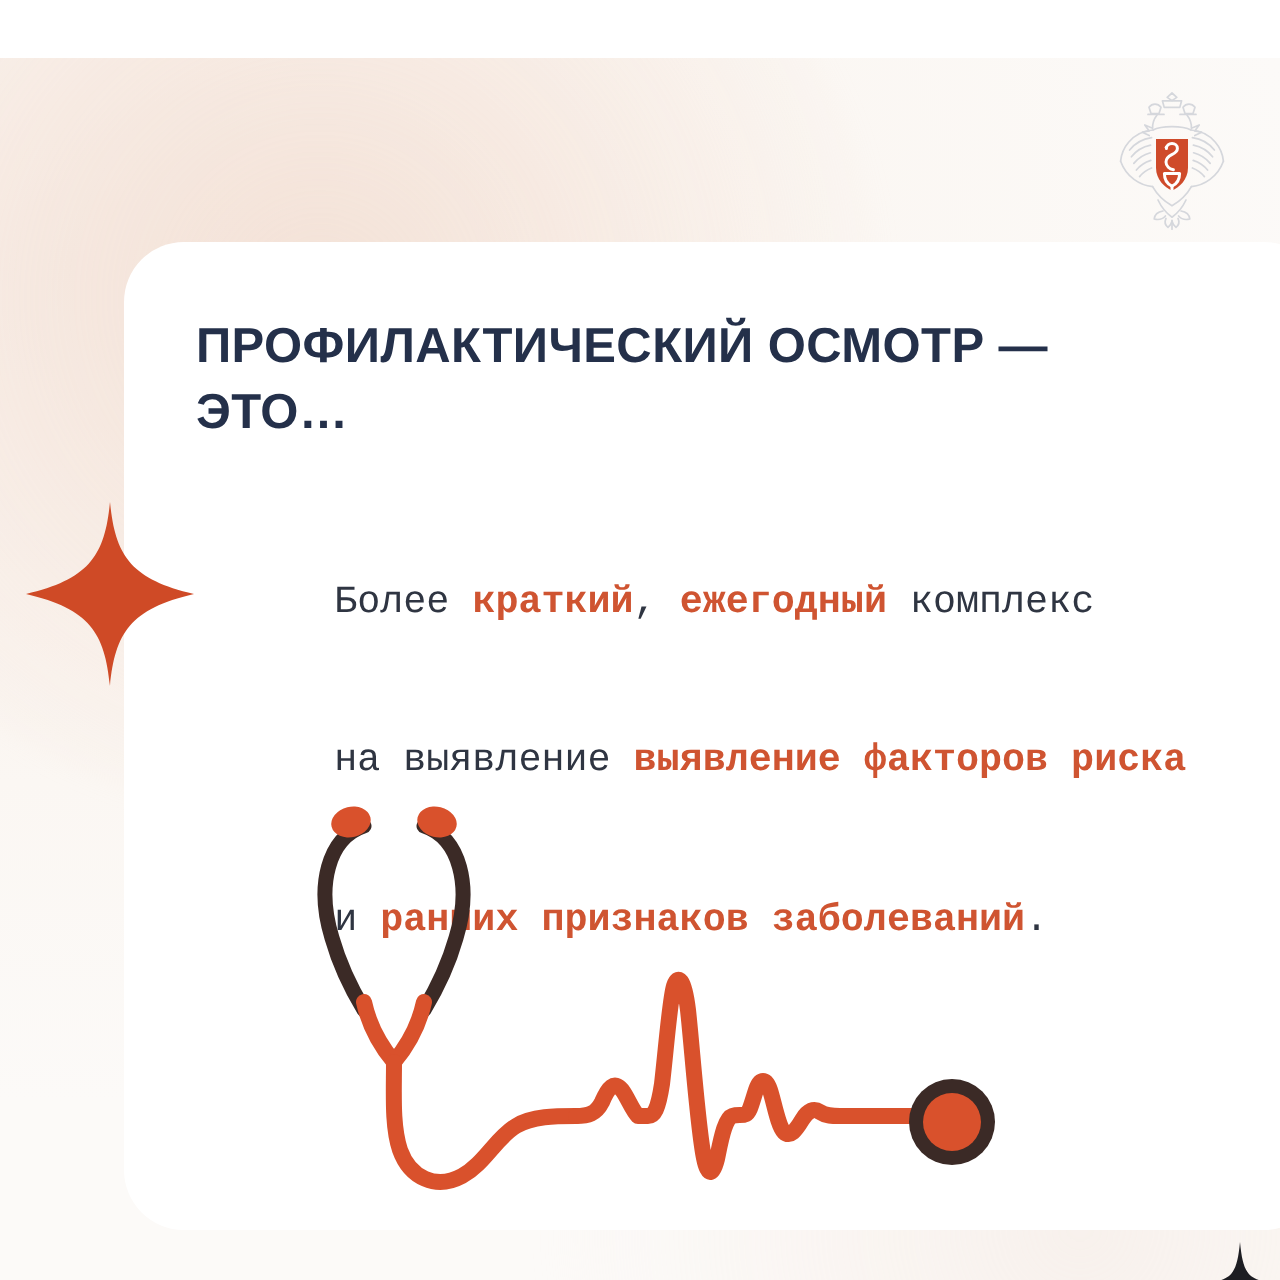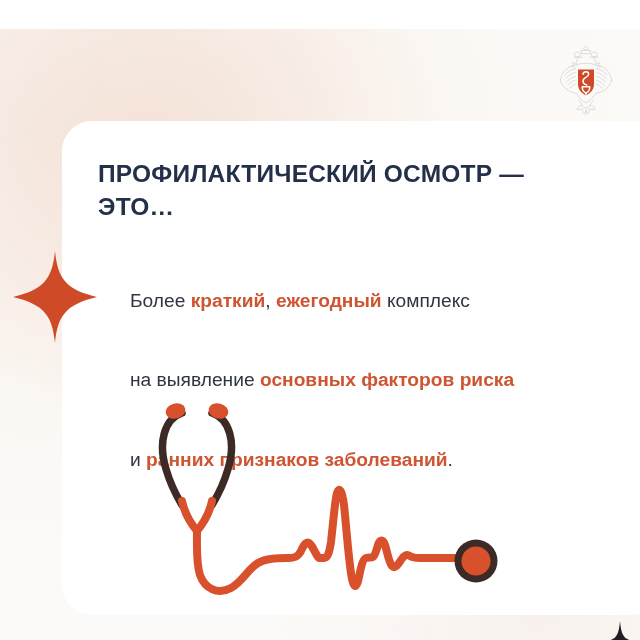--- a/index.html
+++ b/index.html
@@ -90,21 +90,21 @@
     position: absolute;
     left: 98px;
     top: 232px;
     width: 500px;
     margin: 0;
     font-size: 19.2px;
     line-height: 26.6px;
     color: #2f3542;
     font-weight: 400;
   }
-  .body-text .ln { display: block; white-space: pre; }
+  .body-text .ln { display: block; white-space: pre; font-family: Liberation Mono, monospace; }
   .hl {
     color: #cf5431;
     font-weight: 700;
   }
 
   
   .star-orange {
     position: absolute;
     left: 13px;
     top: 222px;
@@ -201,21 +201,21 @@
   </div>
 
   <h1 class="title">ПРОФИЛАКТИЧЕСКИЙ ОСМОТР —
 ЭТО…</h1>
 
   <p class="body-text">
     <span class="ln">
       <span>Более </span><span class="hl">краткий</span><span>, </span><span class="hl">ежегодный</span><span> комплекс</span>
     </span>
     <span class="ln">
-      <span>на выявление </span><span class="hl">основных факторов риска</span>
+      <span>на выявление </span><span class="hl">выявление факторов риска</span>
     </span>
     <span class="ln">
       <span>и </span><span class="hl">ранних признаков заболеваний</span><span>.</span>
     </span>
   </p>
 
   <div class="illustration">
     <svg viewBox="0 0 390 212" xmlns="http://www.w3.org/2000/svg">
 
       <path d="M52 16 C34 22 28 46 36 72 C40 86 46 98 52 108" fill="none" stroke="#3b2a26" stroke-width="7.5" stroke-linecap="round"></path>

